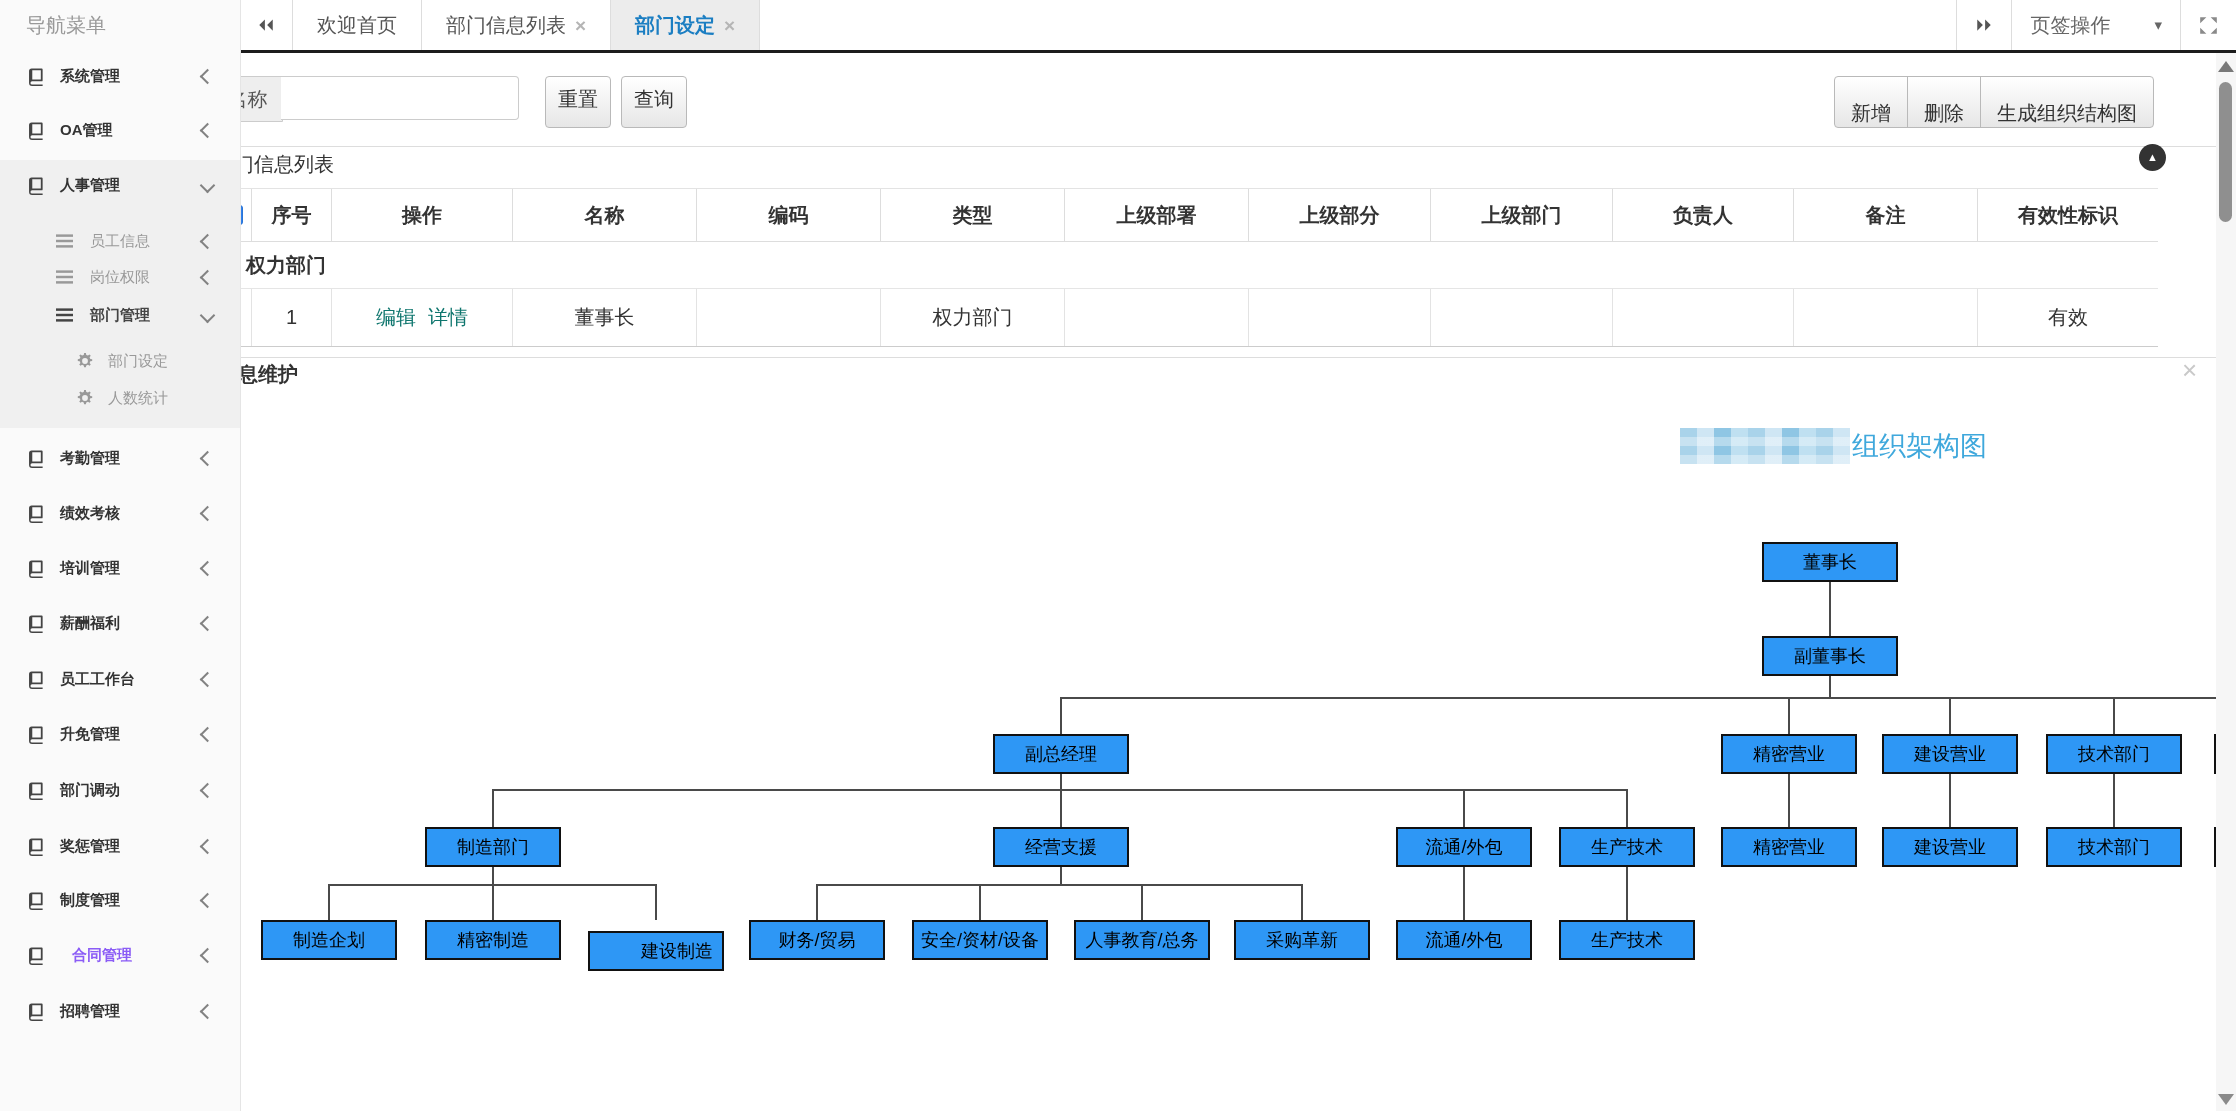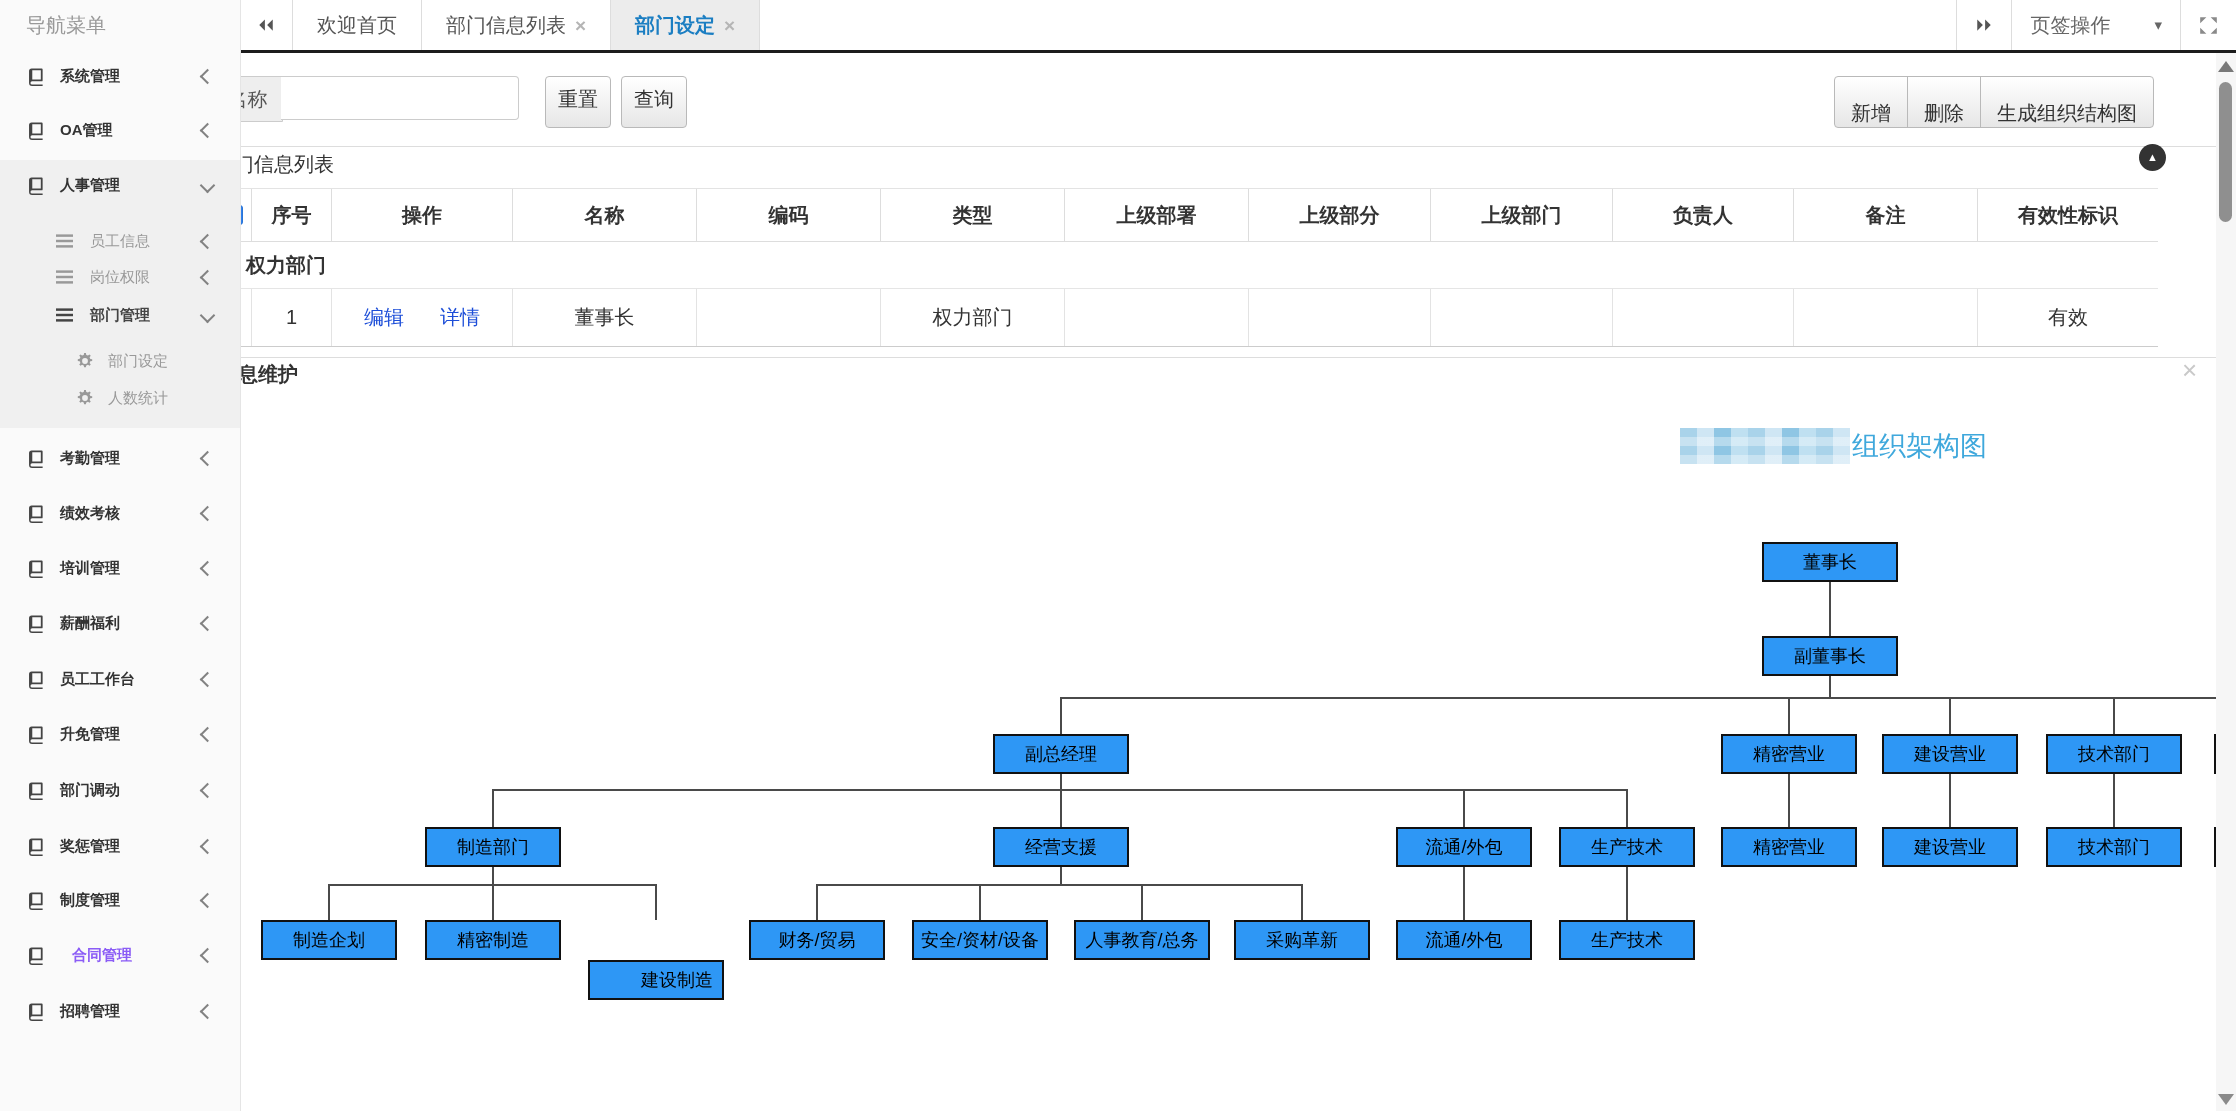--- a/index.html
+++ b/index.html
@@ -50,21 +50,21 @@
   .t-head .cell{display:flex;align-items:center;justify-content:center;font-weight:bold;color:#333;
                 border-right:1px solid #ddd;box-sizing:border-box;}
   .t-head .cell:last-child{border-right:none;}
   .t-group{height:46px;line-height:46px;font-weight:bold;color:#333;padding-left:18px;border-bottom:1px solid #e5e5e5;}
   .t-row{display:flex;height:57px;border-bottom:1px solid #ccc;}
   .t-row .cell{display:flex;align-items:center;justify-content:center;color:#333;
                border-right:1px solid #e3e3e3;box-sizing:border-box;}
   .t-row .cell:last-child{border-right:none;}
   .cbx{width:20px;height:20px;border:1px solid #adadad;border-radius:3px;background:#fff;box-sizing:border-box;}
   .cbx.checked{background:#2f80ed;border-color:#2b74d4;color:#fff;font-size:15px;line-height:18px;text-align:center;}
-  .link{color:#1d4ed8;cursor:pointer;margin:0 18px;}
+  .link{color:#0f766e;cursor:pointer;margin:0 6px;}
   #maintain-title{left:178px;top:361px;font-size:20px;font-weight:bold;color:#333;}
   #maintain-close{left:2182px;top:357px;font-size:26px;color:#c9c9c9;cursor:pointer;line-height:1;}
   
   #orgchart{position:absolute;left:0;top:0;width:2236px;height:1111px;z-index:1;}
   #org-title{position:absolute;left:1680px;top:428px;display:flex;align-items:center;}
   #org-censor{width:170px;height:36px;display:inline-block;
      background:repeating-linear-gradient(0deg,rgba(255,255,255,.35) 0 9px,rgba(255,255,255,0) 9px 18px),
                 repeating-linear-gradient(90deg,#a9d3ea 0 17px,#cfe6f4 17px 34px,#8fc6e4 34px 51px,#bfe0f1 51px 68px);}
   #org-title .t{font-size:27px;color:#3fa8dc;margin-left:2px;}
   .org-node{position:absolute;width:136px;height:40px;box-sizing:border-box;background:#2e97f5;
@@ -127,21 +127,21 @@
     <div class="org-node" style="left: 425px; top: 827px;">制造部门</div>
     <div class="org-node" style="left: 993px; top: 827px;">经营支援</div>
     <div class="org-node" style="left: 1396px; top: 827px;">流通/外包</div>
     <div class="org-node" style="left: 1559px; top: 827px;">生产技术</div>
     <div class="org-node" style="left: 1721px; top: 827px;">精密营业</div>
     <div class="org-node" style="left: 1882px; top: 827px;">建设营业</div>
     <div class="org-node" style="left: 2046px; top: 827px;">技术部门</div>
     <div class="org-node" style="left: 2214px; top: 827px;"></div>
     <div class="org-node" style="left: 261px; top: 920px;">制造企划</div>
     <div class="org-node" style="left: 425px; top: 920px;">精密制造</div>
-    <div class="org-node" style="left: 588px; top: 960px; padding-left: 42px;">建设制造</div>
+    <div class="org-node" style="left: 588px; top: 931px; padding-left: 42px;">建设制造</div>
     <div class="org-node" style="left: 749px; top: 920px;">财务/贸易</div>
     <div class="org-node" style="left: 912px; top: 920px;">安全/资材/设备</div>
     <div class="org-node" style="left: 1074px; top: 920px;">人事教育/总务</div>
     <div class="org-node" style="left: 1234px; top: 920px;">采购革新</div>
     <div class="org-node" style="left: 1396px; top: 920px;">流通/外包</div>
     <div class="org-node" style="left: 1559px; top: 920px;">生产技术</div>
   </div>
 
 <div id="topbar">
   <div class="tab-scroll">

